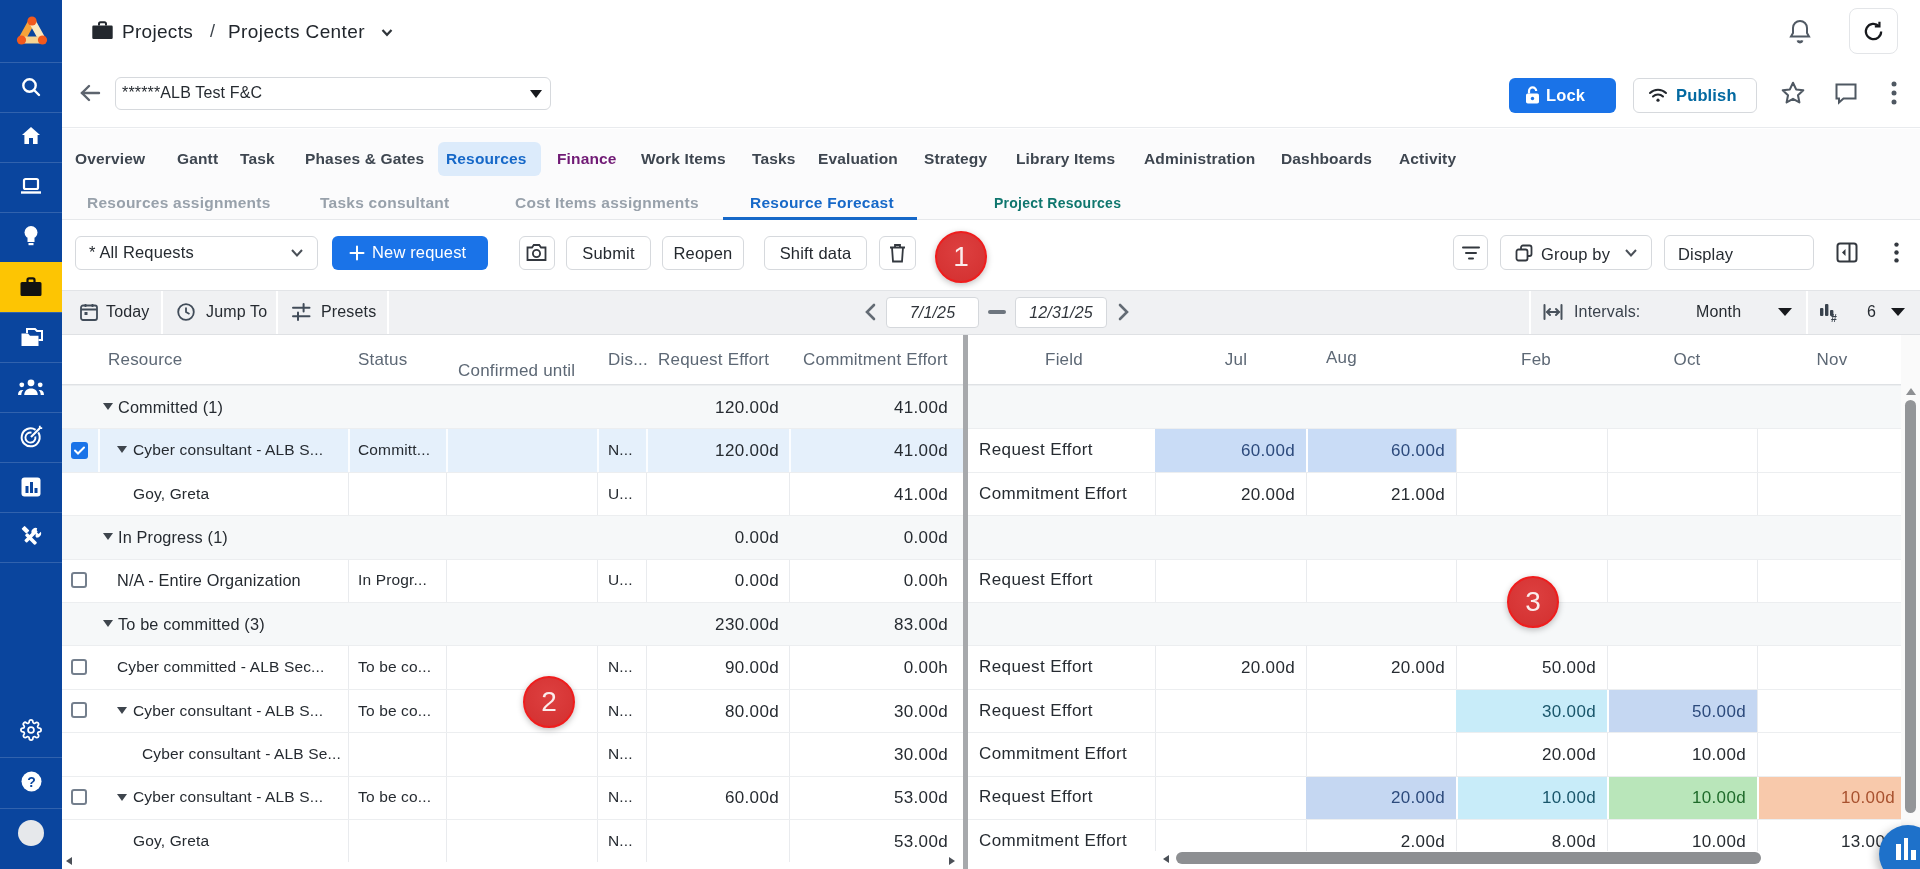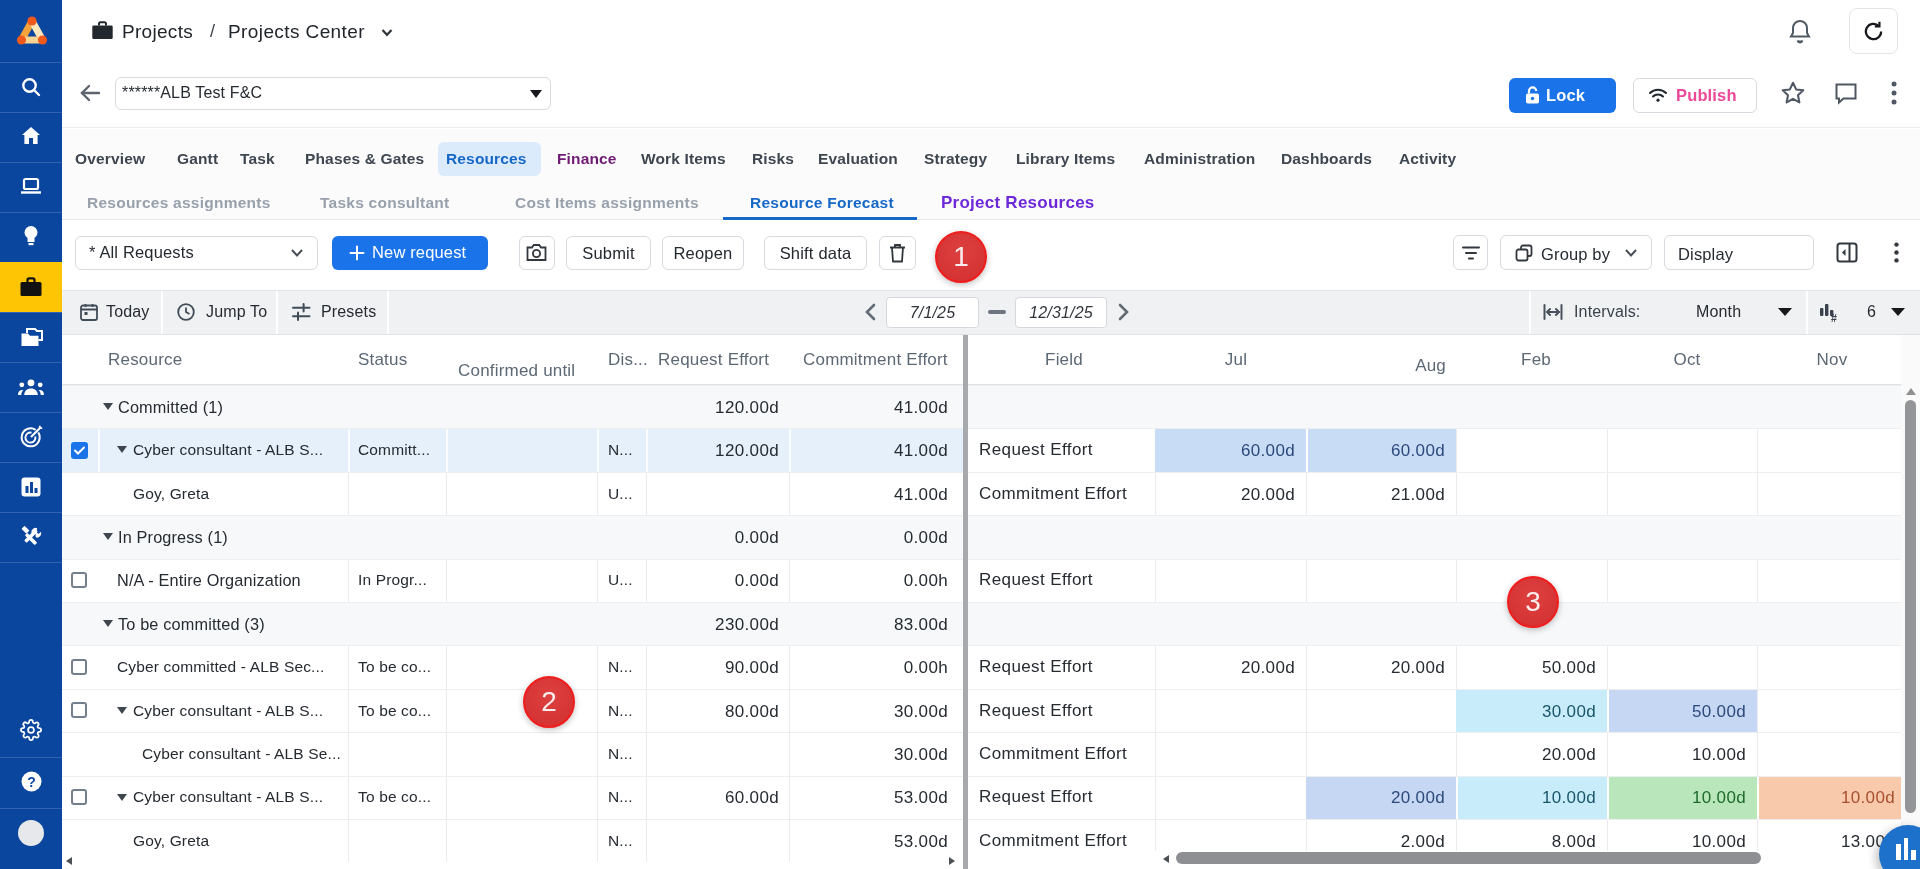--- a/index.html
+++ b/index.html
@@ -158,21 +158,21 @@
   <circle cx="8.5" cy="12.5" r="1.7" fill="#1a73e8"></circle>
 </svg>
 <div class="t" style="left:1546px;top:85px;color:#fff;font-weight:700;font-size:16.5px">Lock</div>
 
 <div class="ab" style="left:1633px;top:78px;width:124px;height:35px;border:1px solid #d6d9dd;border-radius:6px;background:#fff"></div>
 <svg style="left:1648px;top:87px" width="20" height="16" viewBox="0 0 20 16" fill="none" stroke="#23282e" stroke-width="2" stroke-linecap="round">
   <path d="M2 6 a11.3 11.3 0 0 1 16 0"></path>
   <path d="M5 9.5 a7 7 0 0 1 10 0"></path>
   <circle cx="10" cy="13.2" r="1.6" fill="#23282e" stroke="none"></circle>
 </svg>
-<div class="t" style="left:1676px;top:85px;font-weight:700;font-size:16.5px;color:#ec4899">Publish</div>
+<div class="t" style="left:1676px;top:85px;font-weight:700;font-size:16.5px;color:#0369a1">Publish</div>
 
 <svg style="left:1780px;top:80px" width="26" height="26" viewBox="0 0 24 24" fill="none" stroke="#4f5862" stroke-width="1.9" stroke-linejoin="round">
   <path d="M12 2.5 l2.9 6.2 6.6.8 -4.9 4.6 1.3 6.6 -5.9-3.3 -5.9 3.3 1.3-6.6 -4.9-4.6 6.6-.8 Z"></path>
 </svg>
 
 <svg style="left:1834px;top:82px" width="24" height="23" viewBox="0 0 24 23" fill="none" stroke="#4f5862" stroke-width="2">
   <path d="M2.5 2.5 h19 v14 h-12 l-4.5 4 v-4 h-2.5 Z"></path>
 </svg>
 
 <svg style="left:1890px;top:81px" width="8" height="24" viewBox="0 0 8 24" fill="#4f5862">
@@ -183,32 +183,32 @@
 
 <div class="ab" style="left:62px;top:129px;width:1858px;height:91px;background:#fbfbfc;border-bottom:1px solid #e6e8eb"></div>
 <div class="ab" style="left:438px;top:142px;width:103px;height:34px;background:#dcebfb;border-radius:6px"></div>
 <div class="t" style="left:75px;top:149px;font-size:15.5px;font-weight:700;color:#3e4650">Overview</div>
 <div class="t" style="left:177px;top:149px;font-size:15.5px;font-weight:700;color:#3e4650">Gantt</div>
 <div class="t" style="left:240px;top:149px;font-size:15.5px;font-weight:700;color:#3e4650">Task</div>
 <div class="t" style="left:305px;top:149px;font-size:15.5px;font-weight:700;color:#3e4650">Phases &amp; Gates</div>
 <div class="t" style="left:446px;top:149px;font-size:15.5px;font-weight:700;color:#1668c8">Resources</div>
 <div class="t" style="left:557px;top:149px;font-size:15.5px;font-weight:700;color:#701a75">Finance</div>
 <div class="t" style="left:641px;top:149px;font-size:15.5px;font-weight:700;color:#3e4650">Work Items</div>
-<div class="t" style="left:752px;top:149px;font-size:15.5px;font-weight:700;color:#3e4650">Risks</div>
+<div class="t" style="left:752px;top:149px;font-size:15.5px;font-weight:700;color:#3e4650">Tasks</div>
 <div class="t" style="left:818px;top:149px;font-size:15.5px;font-weight:700;color:#3e4650">Evaluation</div>
 <div class="t" style="left:924px;top:149px;font-size:15.5px;font-weight:700;color:#3e4650">Strategy</div>
 <div class="t" style="left:1016px;top:149px;font-size:15.5px;font-weight:700;color:#3e4650">Library Items</div>
 <div class="t" style="left:1144px;top:149px;font-size:15.5px;font-weight:700;color:#3e4650">Administration</div>
 <div class="t" style="left:1281px;top:149px;font-size:15.5px;font-weight:700;color:#3e4650">Dashboards</div>
 <div class="t" style="left:1399px;top:149px;font-size:15.5px;font-weight:700;color:#3e4650">Activity</div>
 <div class="t" style="left:87px;top:193px;font-size:15.5px;letter-spacing:.25px;font-weight:700;color:#98a1ab">Resources assignments</div>
 <div class="t" style="left:320px;top:193px;font-size:15.5px;letter-spacing:.25px;font-weight:700;color:#98a1ab">Tasks consultant</div>
 <div class="t" style="left:515px;top:193px;font-size:15.5px;letter-spacing:.25px;font-weight:700;color:#98a1ab">Cost Items assignments</div>
 <div class="t" style="left:750px;top:193px;font-size:15.5px;letter-spacing:.25px;font-weight:700;color:#1668c8">Resource Forecast</div>
-<div class="t" style="left:941px;top:193px;font-size:17px;letter-spacing:.25px;font-weight:700;color:#6d28d9">Project Resources</div>
+<div class="t" style="left:994px;top:193px;font-size:14px;letter-spacing:.25px;font-weight:700;color:#0f766e">Project Resources</div>
 <div class="ab" style="left:723px;top:217px;width:194px;height:3px;background:#1668c8"></div>
 
 <div class="ab" style="left:62px;top:220px;width:1858px;height:70px;background:#fff"></div>
 <div class="btn" style="left:75px;top:236px;width:243px"></div>
 <div class="t" style="left:89px;top:242px;font-size:16.5px">* All Requests</div>
 <svg style="left:290px;top:248px" width="14" height="10" viewBox="0 0 14 10" fill="none" stroke="#4a5058" stroke-width="2">
     <path d="M2 2 L7 7.5 L12 2"></path>
   </svg>
 <div class="ab" style="left:332px;top:236px;width:156px;height:34px;background:#1a73e8;border-radius:6px"></div>
 <svg style="left:349px;top:245px" width="16" height="16" viewBox="0 0 16 16" stroke="#fff" stroke-width="2" stroke-linecap="round">
@@ -371,21 +371,21 @@
 <div class="ab" style="left:62px;top:335px;width:901px;height:50px;background:#fff;border-bottom:1px solid #dfe2e5"></div>
 <div class="ab" style="left:968px;top:335px;width:933px;height:50px;background:#fff;border-bottom:1px solid #dfe2e5"></div>
 <div class="hdr" style="left:108px;top:349px">Resource</div>
 <div class="hdr" style="left:358px;top:349px">Status</div>
 <div class="hdr" style="left:458px;top:360px">Confirmed until</div>
 <div class="hdr" style="left:608px;top:349px">Dis...</div>
 <div class="hdr" style="left:658px;top:349px">Request Effort</div>
 <div class="hdr" style="left:803px;top:349px">Commitment Effort</div>
 <div class="hdr" style="left:1004px;top:349px;width:120px;text-align:center">Field</div>
 <div class="hdr" style="left:1176px;top:349px;width:120px;text-align:center">Jul</div>
-<div class="hdr" style="left:1326px;top:355px;width:120px;text-align:right">Aug</div>
+<div class="hdr" style="left:1326px;top:347px;width:120px;text-align:left">Aug</div>
 <div class="hdr" style="left:1476px;top:349px;width:120px;text-align:center">Feb</div>
 <div class="hdr" style="left:1627px;top:349px;width:120px;text-align:center">Oct</div>
 <div class="hdr" style="left:1772px;top:349px;width:120px;text-align:center">Nov</div>
 <div class="caret" style="left:103px;top:403.0px"></div>
 <div class="t" style="font-size:16.3px;left:118px;top:396.7px;">Committed (1)</div>
 <div class="num" style="right:1141px;top:396.7px;">120.00d</div>
 <div class="num" style="right:972px;top:396.7px;">41.00d</div>
 <div class="ab" style="left:71px;top:441.6px;width:17px;height:17px;border-radius:3px;background:#1a73e8"></div>
 <svg style="left:74px;top:445.6px" width="11" height="9" viewBox="0 0 11 9" fill="none" stroke="#fff" stroke-width="2" stroke-linecap="round">
     <path d="M1 4.5 L4 7.5 L10 1.5"></path>

